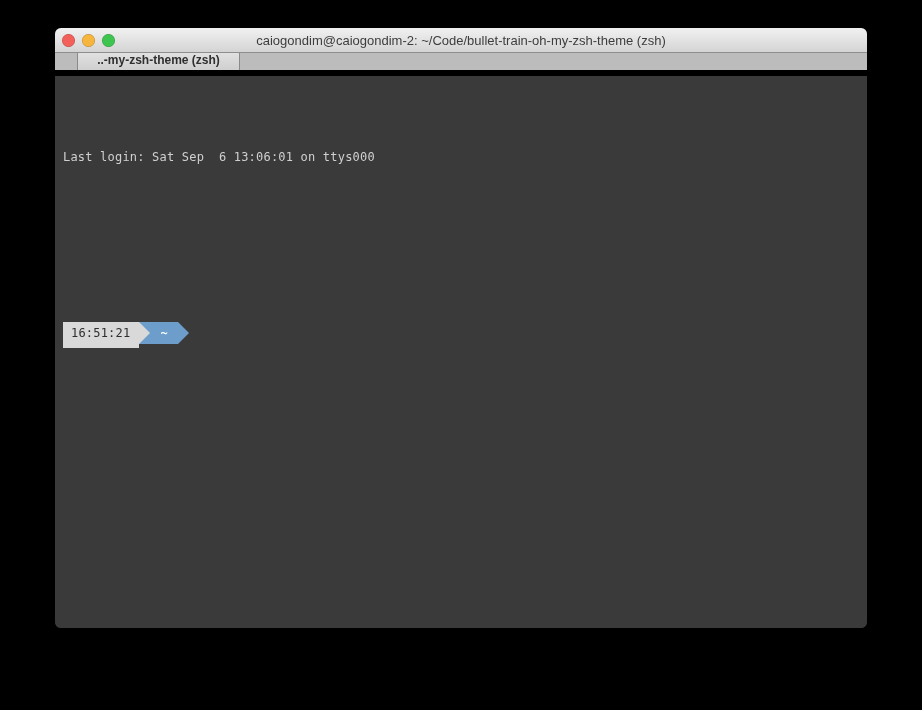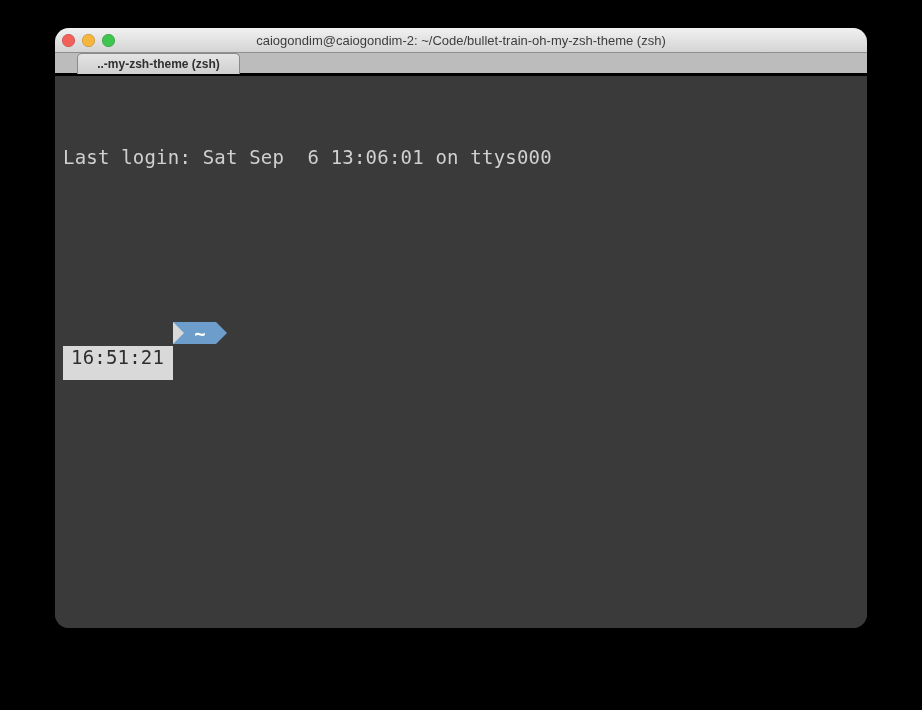--- a/index.html
+++ b/index.html
@@ -3,66 +3,66 @@
 <meta charset="utf-8">
 <style>
   html, body { margin:0; padding:0; }
   body {
     width:922px; height:710px; background:#000;
     position:relative; overflow:hidden;
     font-family:"Liberation Sans", sans-serif;
   }
   .window {
     position:absolute; left:55px; top:28px; width:812px; height:600px;
-    border-radius:14px; overflow:hidden; background:var(--c-terminal-bg,#3a3a3a);
+    border-radius:6px; overflow:hidden; background:var(--c-terminal-bg,#3a3a3a);
     box-shadow:0 0 0 1px rgba(0,0,0,.45), 0 8px 24px rgba(0,0,0,.6);
   }
   
   .titlebar {
     height:24px; background:linear-gradient(#f1f1f1,#d4d4d4);
     border-bottom:1px solid #8e8e8e; position:relative;
     display:flex; align-items:center;
   }
   .traffic { display:flex; gap:7px; padding-left:7px; z-index:2; }
   .tl { width:13px; height:13px; border-radius:50%; box-shadow:inset 0 0 0 .5px rgba(0,0,0,.25); }
   .tl-red    { background:#f3605a; }
   .tl-yellow { background:#f6b53d; }
   .tl-green  { background:#3ec54f; }
   .title {
     position:absolute; left:0; right:0; text-align:center;
     font-size:13px; color:#3d3d3d; pointer-events:none;
   }
   
   .tabbar {
-    height:23px; background:#bcbcbc; border-bottom:3px solid #000000;
-    display:flex; align-items:center; box-sizing:border-box;
+    height:23px; background:#bcbcbc; border-bottom:6px solid #000000;
+    display:flex; align-items:flex-end; box-sizing:border-box;
   }
   .tab {
     margin-left:22px; width:163px; height:21px; box-sizing:border-box;
     background:linear-gradient(#e4e4e4,#cfcfcf);
     border:1px solid #8a8a8a; border-bottom:none; border-radius:5px 5px 0 0;
     display:flex; align-items:center; justify-content:center;
     font-size:12px; color:#2f2f2f; font-weight:bold;
   }
   
   .terminal {
     height:552px; box-sizing:border-box; padding:4px 0 0 8px;
     background:var(--c-terminal-bg,#3a3a3a);
     font-family:"DejaVu Sans Mono", monospace;
-    font-size:19px; line-height:22px; letter-spacing:.2px;
+    font-size:12px; line-height:22px; letter-spacing:.2px;
     color:var(--c-default-text,#d0d0d0);
     white-space:pre;
   }
   .line { height:22px; }
   .green    { color:var(--c-green,#9bd09b); }
   .red-text { color:var(--c-red,#e8717b); }
   
   .pline { display:flex; align-items:stretch; height:22px; }
   .seg { display:inline-flex; align-items:center; height:22px; }
-  .seg-time { background:var(--c-segment-time-bg,#d9d9d9); color:#2e2e2e; padding:0 9px 12px 8px;margin-top:24px; }
+  .seg-time { background:var(--c-segment-time-bg,#d9d9d9); color:#2e2e2e; padding:0 9px 4px 8px; }
   .seg-path { background:var(--c-segment-path-bg,#6d9ecb); color:#fff; font-weight:bold; padding:0 10px; }
   .parrow { width:11px; height:22px; position:relative; flex:none; }
   .parrow::before {
     content:""; position:absolute; top:0; left:0; width:0; height:0;
     border-top:11px solid transparent; border-bottom:11px solid transparent;
   }
   .ar-gray-blue { background:var(--c-segment-path-bg,#6d9ecb); }
   .ar-gray-blue::before { border-left:11px solid var(--c-segment-time-bg,#d9d9d9); }
   .ar-blue-end::before  { border-left:11px solid var(--c-segment-path-bg,#6d9ecb); }
 </style>

